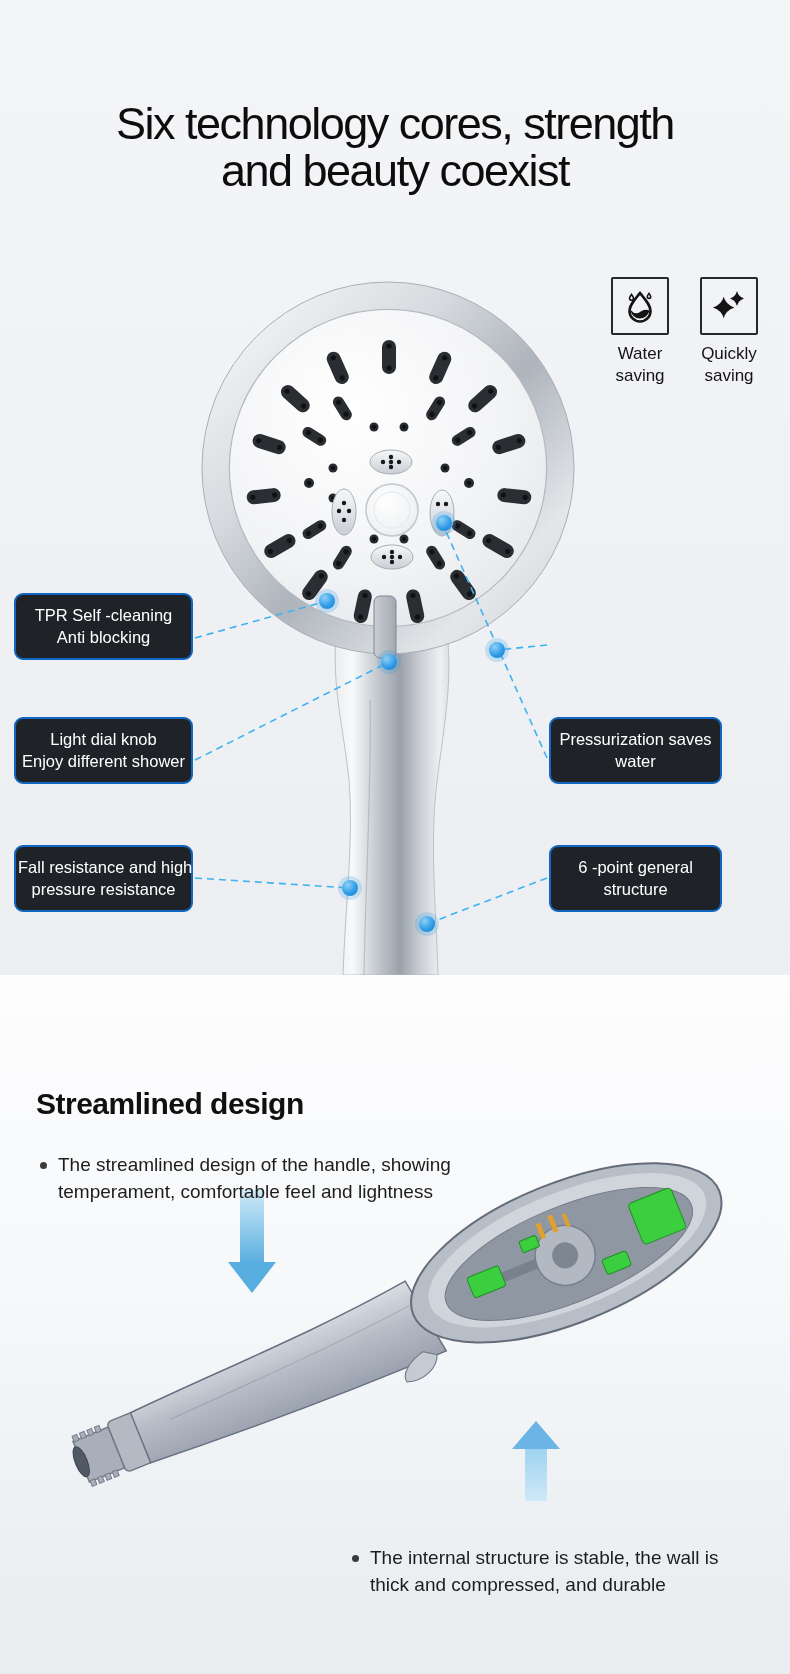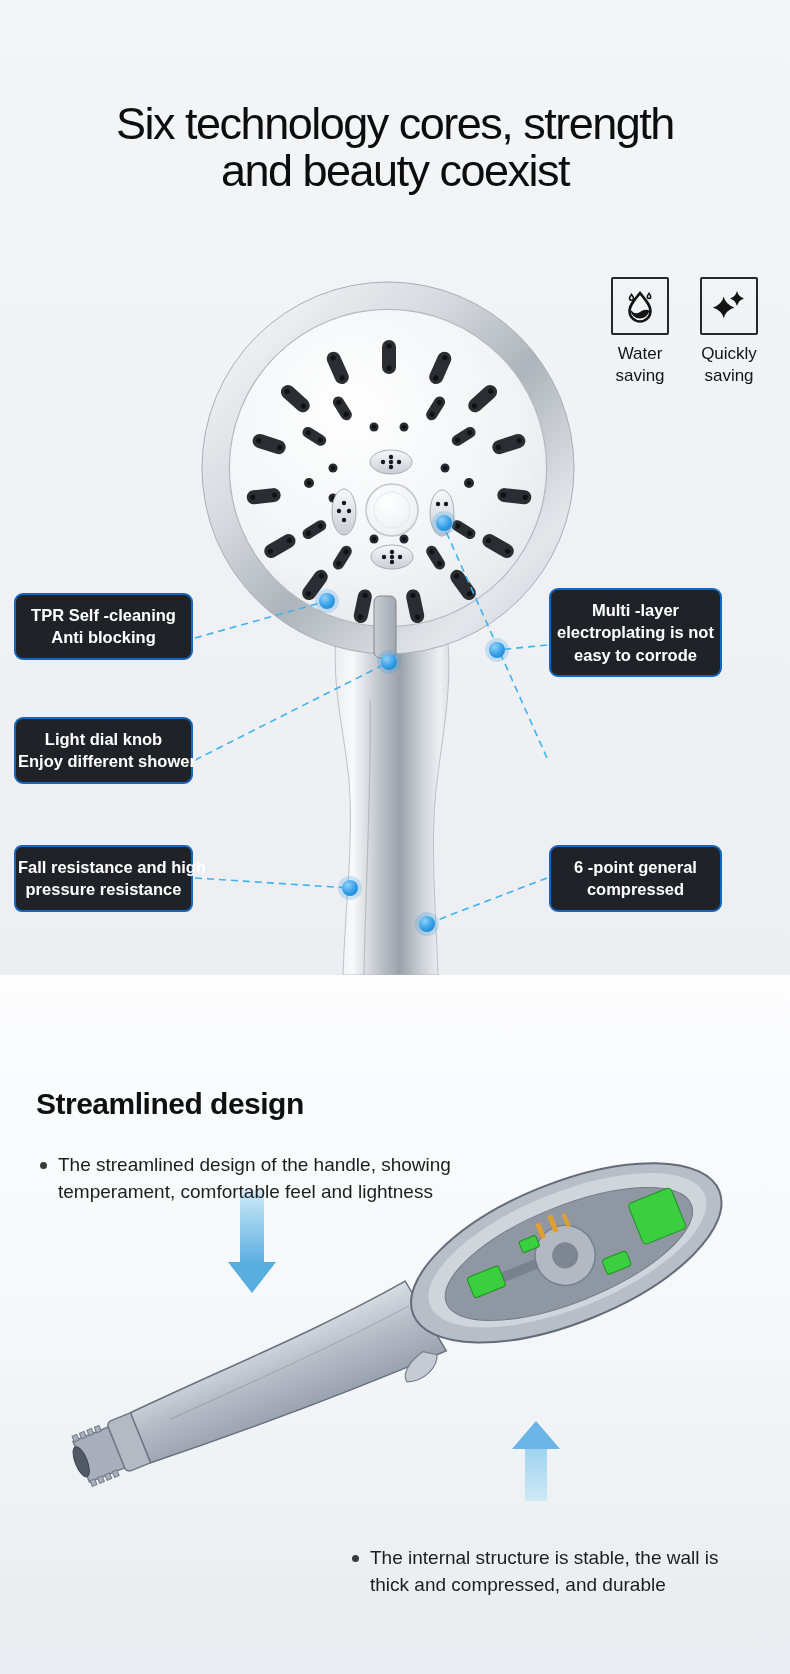--- a/index.html
+++ b/index.html
@@ -16,27 +16,27 @@
 
   .feature{position:absolute;top:277px;width:80px;text-align:center;}
   .feature .box{width:54px;height:54px;margin:0 auto;border:2px solid #26282b;border-radius:2px;
         display:flex;align-items:center;justify-content:center;background:transparent;}
   .feature .lbl{margin-top:8px;font-size:17px;line-height:1.28;color:#141414;}
   .feature.f1{left:600px;} .feature.f2{left:689px;}
 
   
   .callout{position:absolute;background:#1f2328;border:2px solid #1267c2;border-radius:9px;
         color:#fff;text-align:center;padding:9px 2px;box-sizing:border-box;}
-  .callout .ln{font-size:16.5px;line-height:1.36;white-space:nowrap;font-weight:bold;}
+  .callout .ln{font-size:16.5px;line-height:1.36;white-space:nowrap;}
   .callout::before{content:'';position:absolute;top:-7px;left:-2px;width:46%;height:14px;
         background:#1470cc;border-radius:8px 10px 0 0;z-index:-1;}
   .callout::after{content:'';position:absolute;bottom:-7px;right:-2px;width:52%;height:14px;
         background:#1470cc;border-radius:0 0 10px 8px;z-index:-1;}
   .co-l{left:14px;width:179px;} .co-r{left:549px;width:173px;}
-  .co-l1{top:593px;} .co-l2{top:717px;} .co-l3{top:845px;border-radius:8px;}
+  .co-l1{top:593px;} .co-l2{top:717px;} .co-l3{top:845px;}
   .co-r1{top:588px;} .co-r2{top:717px;} .co-r3{top:845px;}
 
   
   .design{position:absolute;left:0;top:975px;width:790px;height:892px;
         background:linear-gradient(180deg,#fdfdfe 0%,#f6f8fa 35%,#eaeef1 70%,#e7ebef 100%);}
   .design-art{position:absolute;left:0;top:0;width:790px;height:699px;pointer-events:none;}
   .design h2{position:absolute;left:36px;top:112px;margin:0;font-size:30px;font-weight:bold;color:#101010;
         letter-spacing:-0.5px;}
   .bullet{position:absolute;display:flex;gap:11px;font-size:19px;line-height:1.42;color:#1d1d1d;}
   .bullet .dot{flex:none;width:7px;height:7px;border-radius:50%;background:#3a3a3a;margin-top:10px;}
@@ -345,28 +345,27 @@
       <div class="ln">Anti blocking</div>
     </div>
     <div class="callout co-l co-l2">
       <div class="ln">Light dial knob</div>
       <div class="ln">Enjoy different shower</div>
     </div>
     <div class="callout co-l co-l3">
       <div class="ln">Fall resistance and high</div>
       <div class="ln">pressure resistance</div>
     </div>
-    <div class="callout co-r co-r1">
-      <div class="ln">Multi -layer</div>
-      <div class="ln">electroplating is not</div>
-      <div class="ln">easy to corrode</div>
+    <div class="callout co-r co-r2">
+      <div class="ln">Pressurization saves</div>
+      <div class="ln">water</div>
     </div>
     <div class="callout co-r co-r3">
       <div class="ln">6 -point general</div>
-      <div class="ln">compressed</div>
+      <div class="ln">structure</div>
     </div>
   </div>
 
   <div class="design">
 
     <svg class="design-art" viewBox="0 0 790 699">
       <defs>
         <linearGradient id="arrDown" x1="0" y1="0" x2="0" y2="1">
           <stop offset="0" stop-color="#cfe9f7"></stop>
             <stop offset="1" stop-color="#59aee0"></stop>

